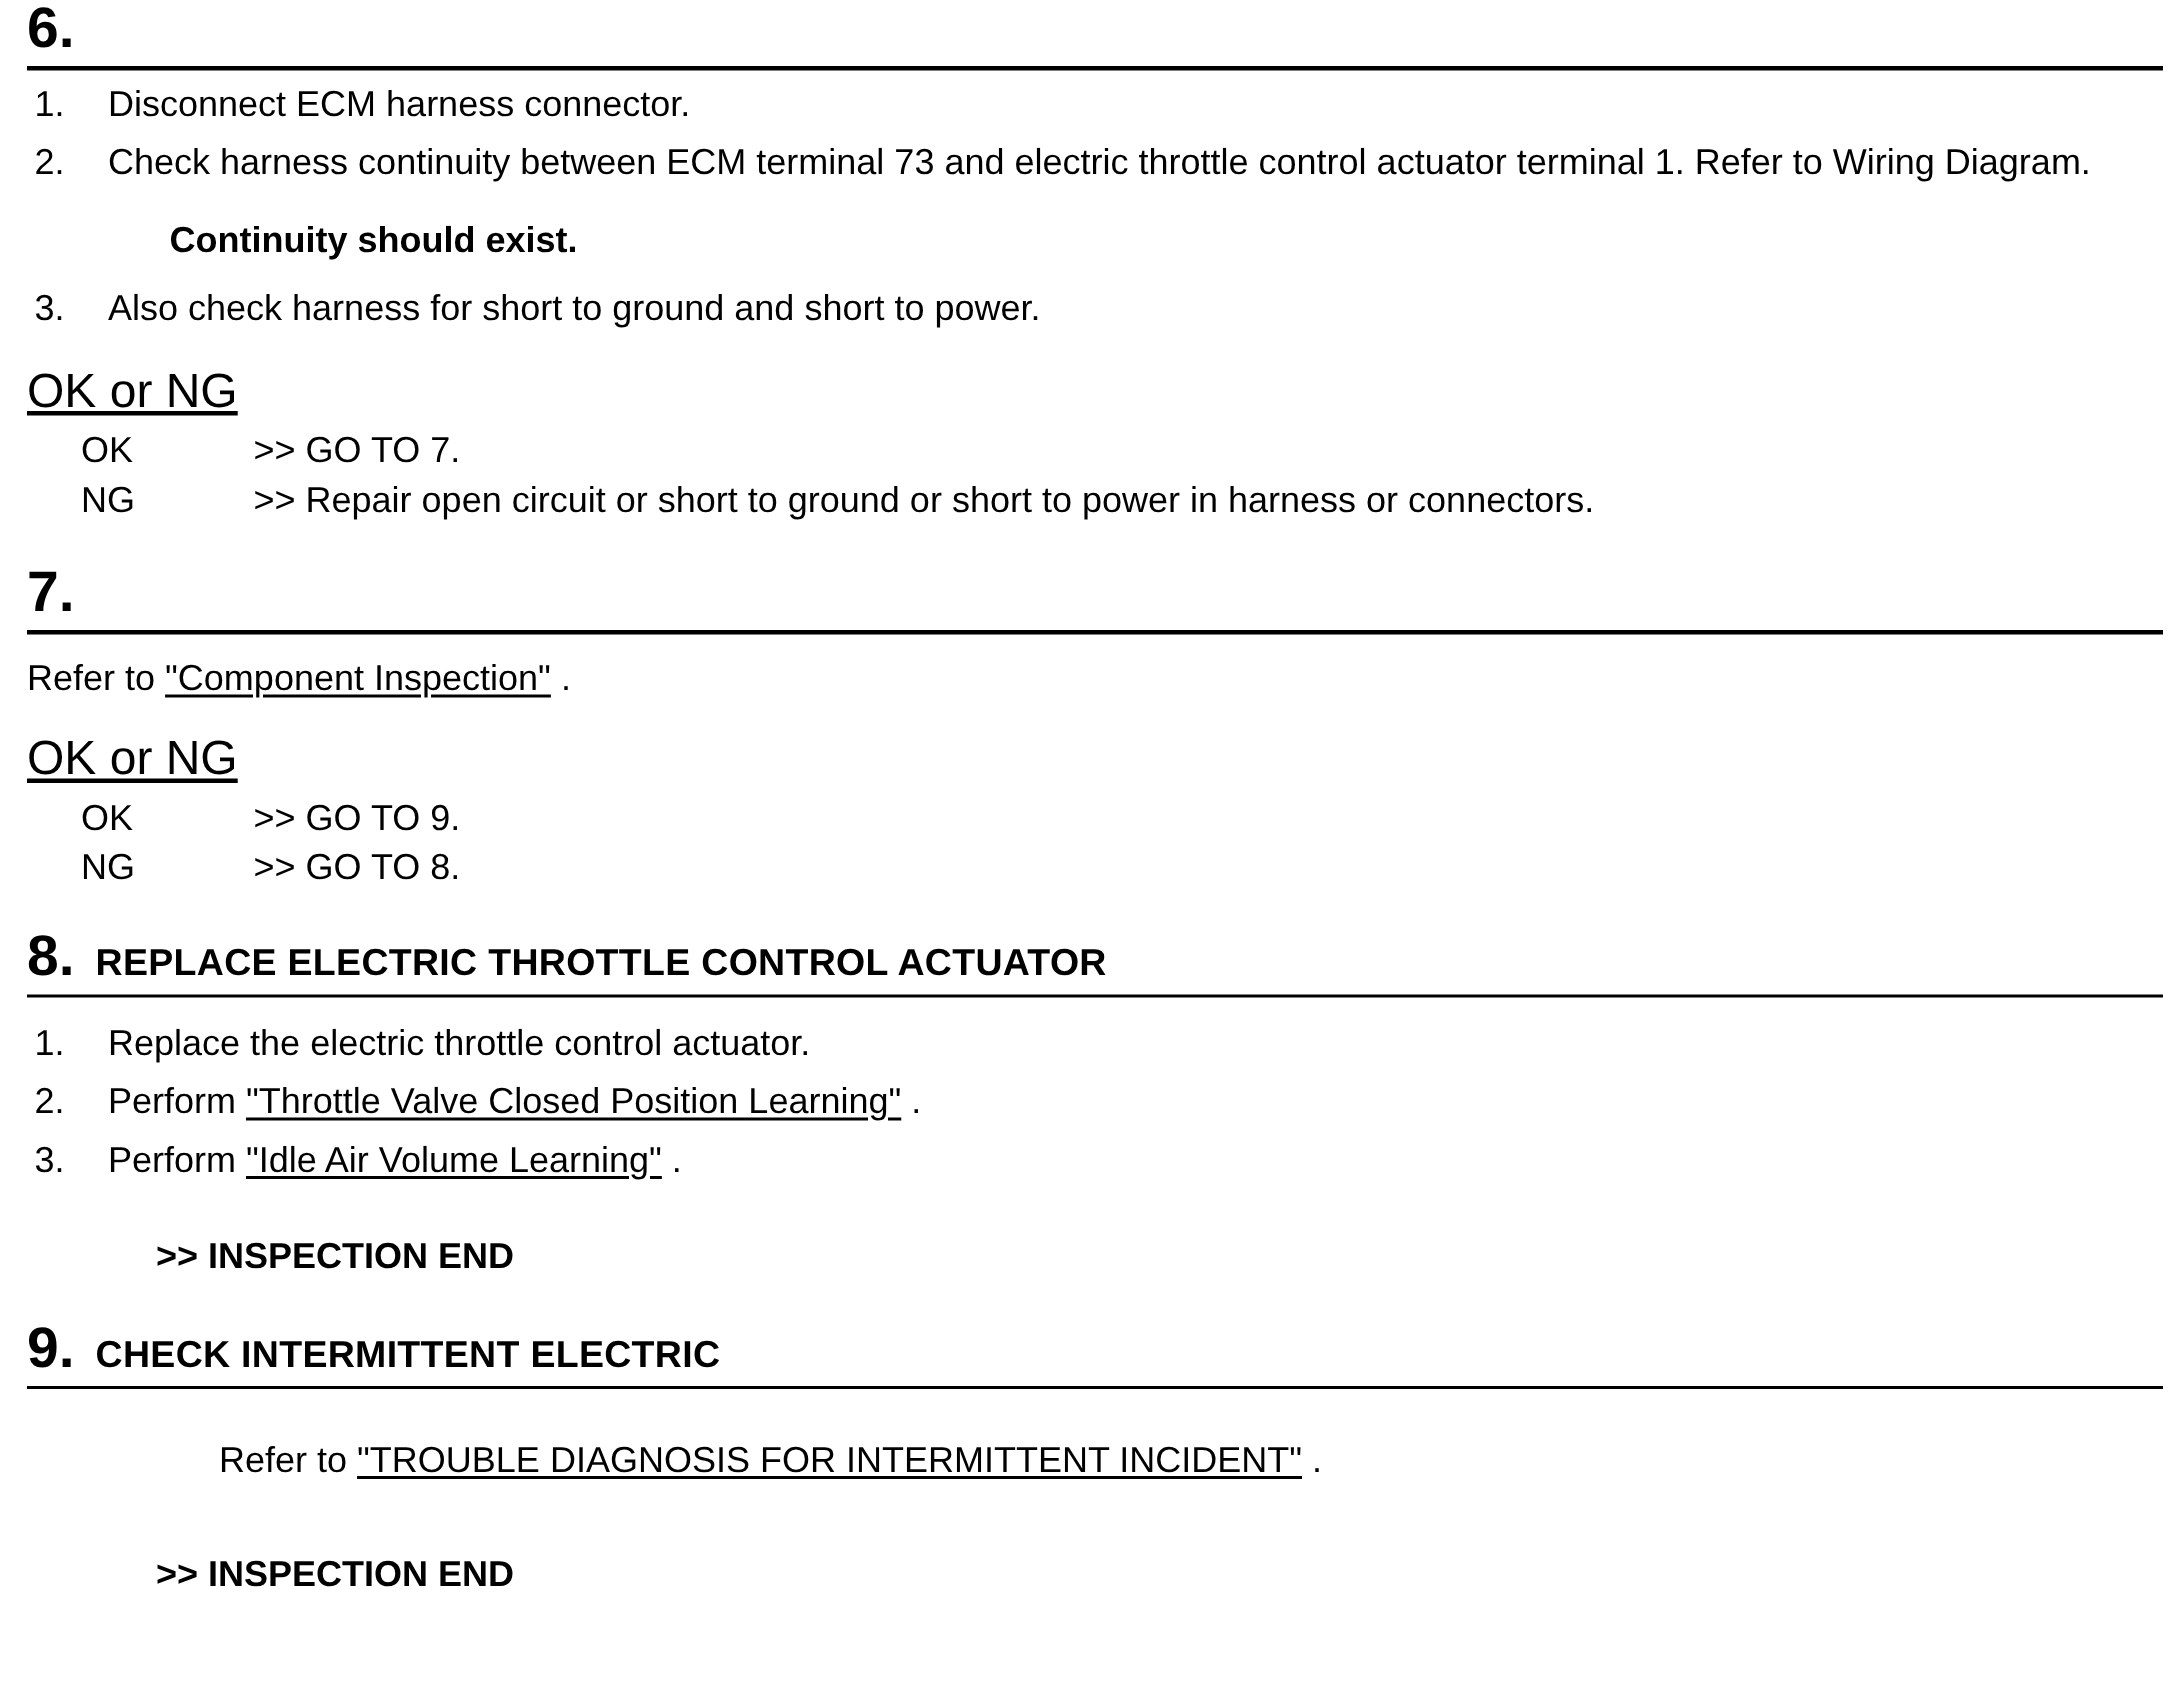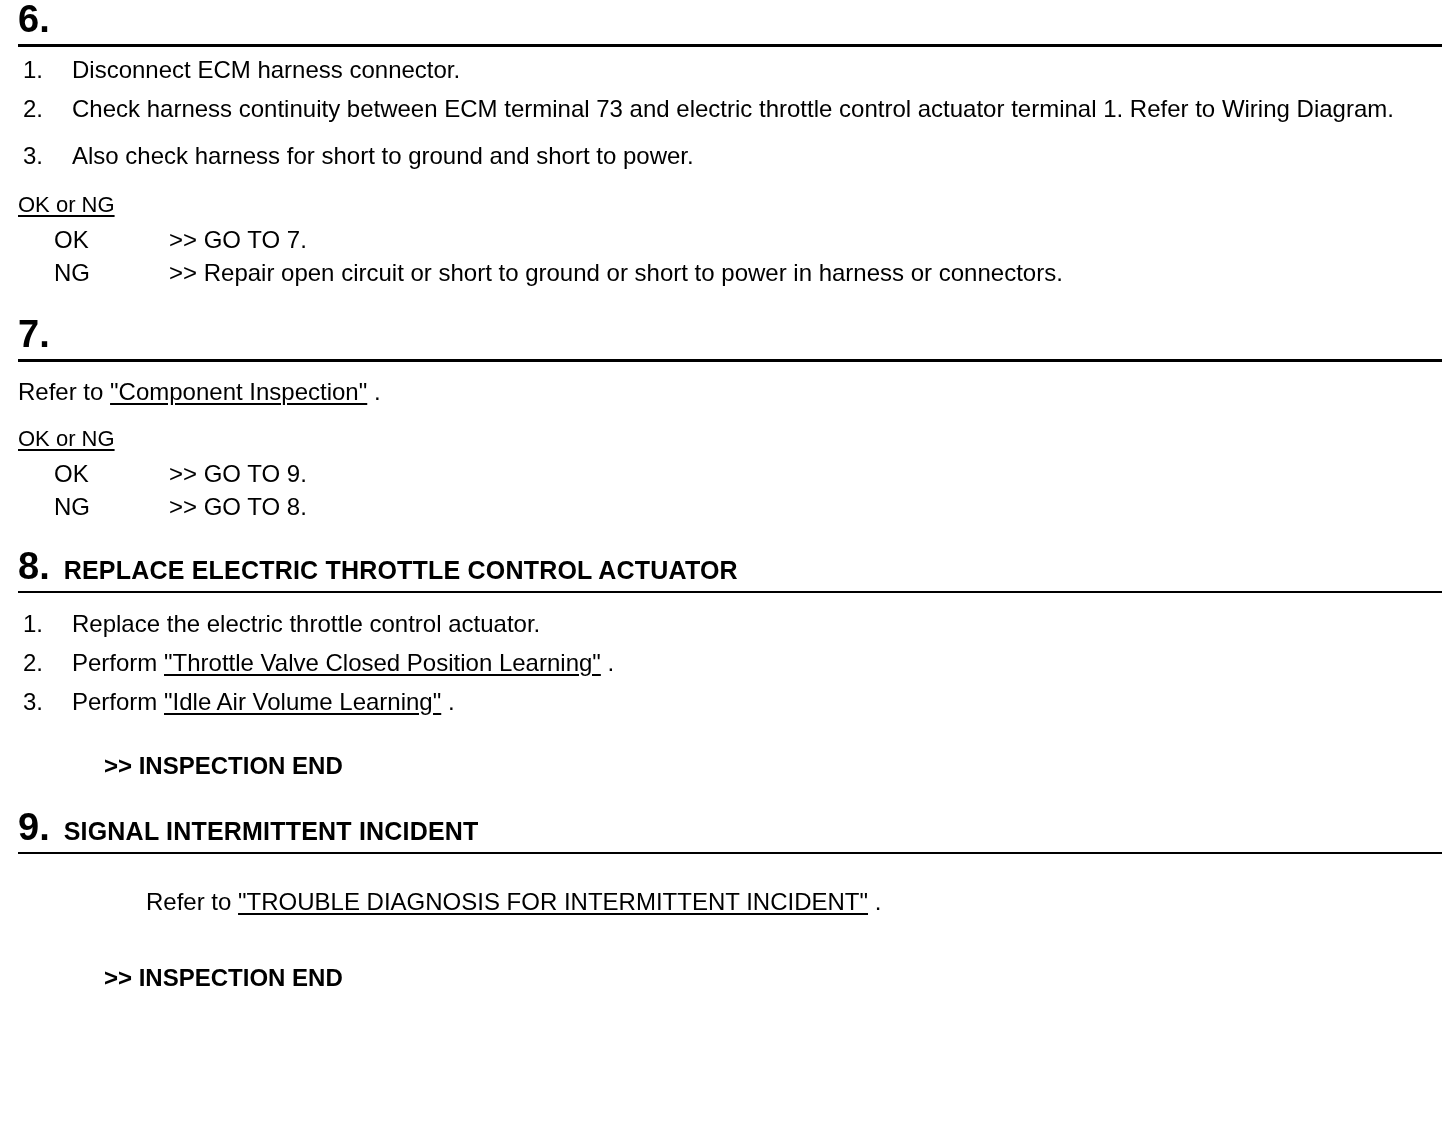--- a/index.html
+++ b/index.html
@@ -74,21 +74,21 @@
   }
 
   .bold-indent {
     font-size: 24px;
     font-weight: bold;
     margin-top: 22px;
     margin-left: 95px;
   }
 
   .okng-label {
-    font-size: 22px;
+    font-size: 32px;
     margin-top: 20px;
     display: inline-block;
     text-decoration: underline;
     text-underline-offset: 3px;
   }
 
   .result-table {
     margin-top: 6px;
     margin-left: 36px;
   }
@@ -145,20 +145,21 @@
     <li class="num-item">
       <span class="n">1.</span>
       <span class="txt">Disconnect ECM harness connector.</span>
     </li>
     <li class="num-item">
       <span class="n">2.</span>
       <span class="txt">Check harness continuity between ECM terminal 73 and electric throttle control actuator terminal 1. Refer to Wiring Diagram.</span>
     </li>
   </ul>
 
+  <div class="bold-indent">Continuity should exist.</div>
 
   <ul class="num-list gap-small">
     <li class="num-item">
       <span class="n">3.</span>
       <span class="txt">Also check harness for short to ground and short to power.</span>
     </li>
   </ul>
 
   <div>
     <span class="okng-label">OK or NG</span>
@@ -215,21 +216,21 @@
     <li class="num-item">
       <span class="n">3.</span>
       <span class="txt"><span>Perform </span><a class="u" href="#" style="color:#000;text-decoration:underline;">"Idle Air Volume Learning"</a><span> .</span></span>
     </li>
   </ul>
 
   <div class="inspection-end gap-med">&gt;&gt; INSPECTION END</div>
 
   <div class="step-head sec-gap-c">
     <span class="step-num">9.</span>
-    <span class="step-title">SIGNAL INTERMITTENT INCIDENT</span>
+    <span class="step-title">CHECK INTERMITTENT ELECTRIC</span>
   </div>
   <hr class="rule thin">
 
   <div class="refer-indent gap-med">
     <span>Refer to </span><a class="u" href="#" style="color:#000;text-decoration:underline;">"TROUBLE DIAGNOSIS FOR INTERMITTENT INCIDENT"</a><span> .</span>
   </div>
 
   <div class="inspection-end gap-large">&gt;&gt; INSPECTION END</div>
 
 </div>

